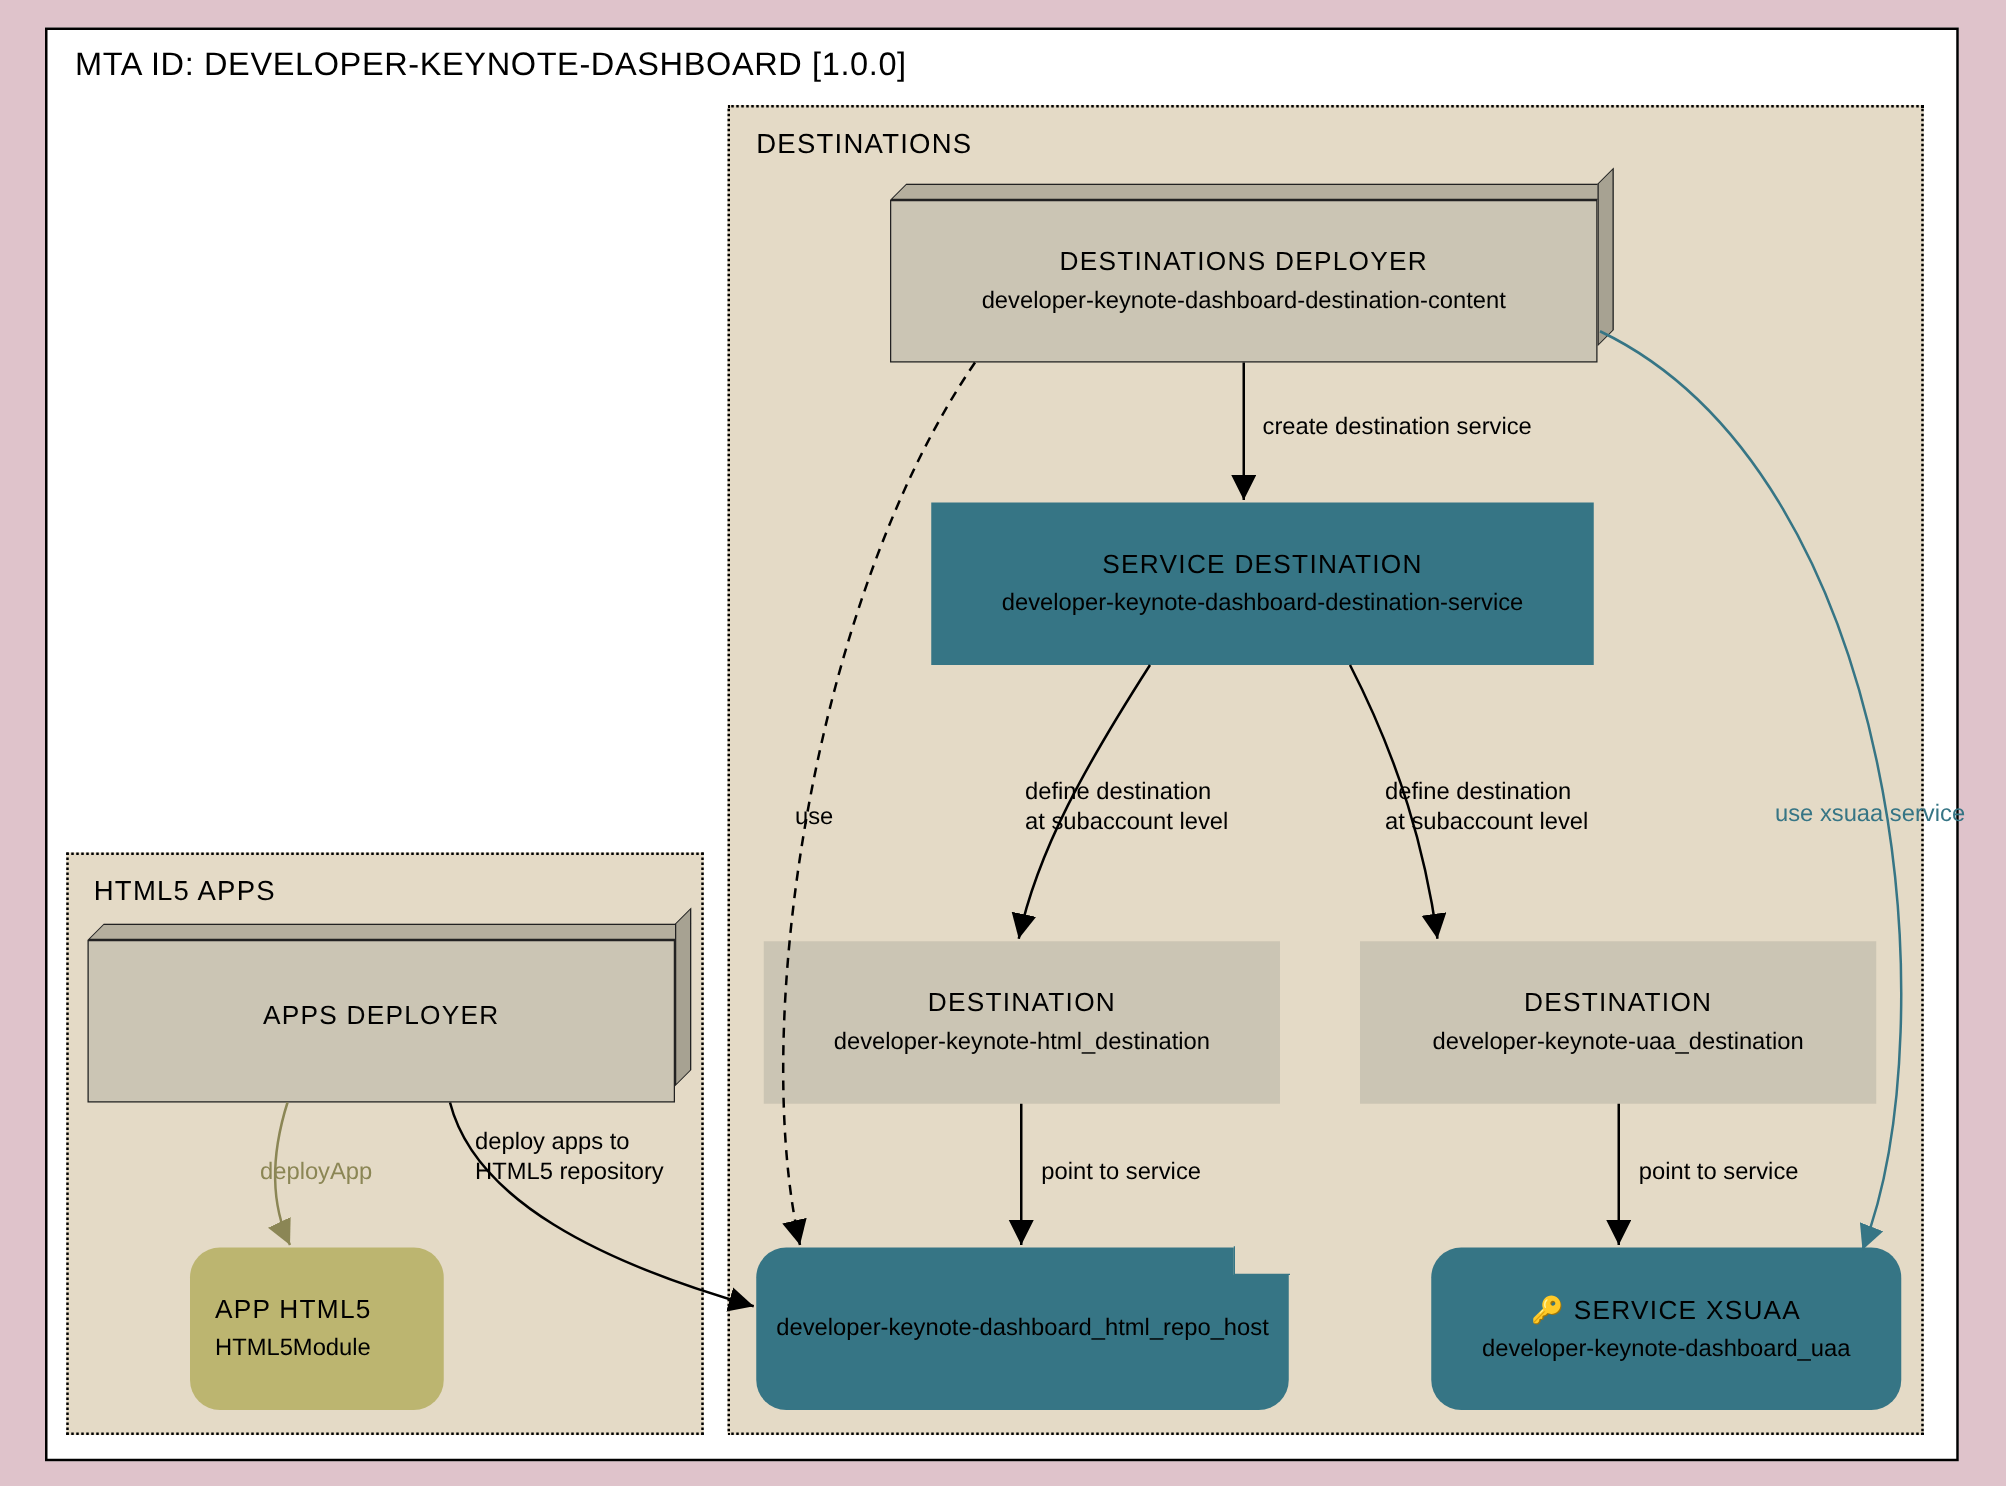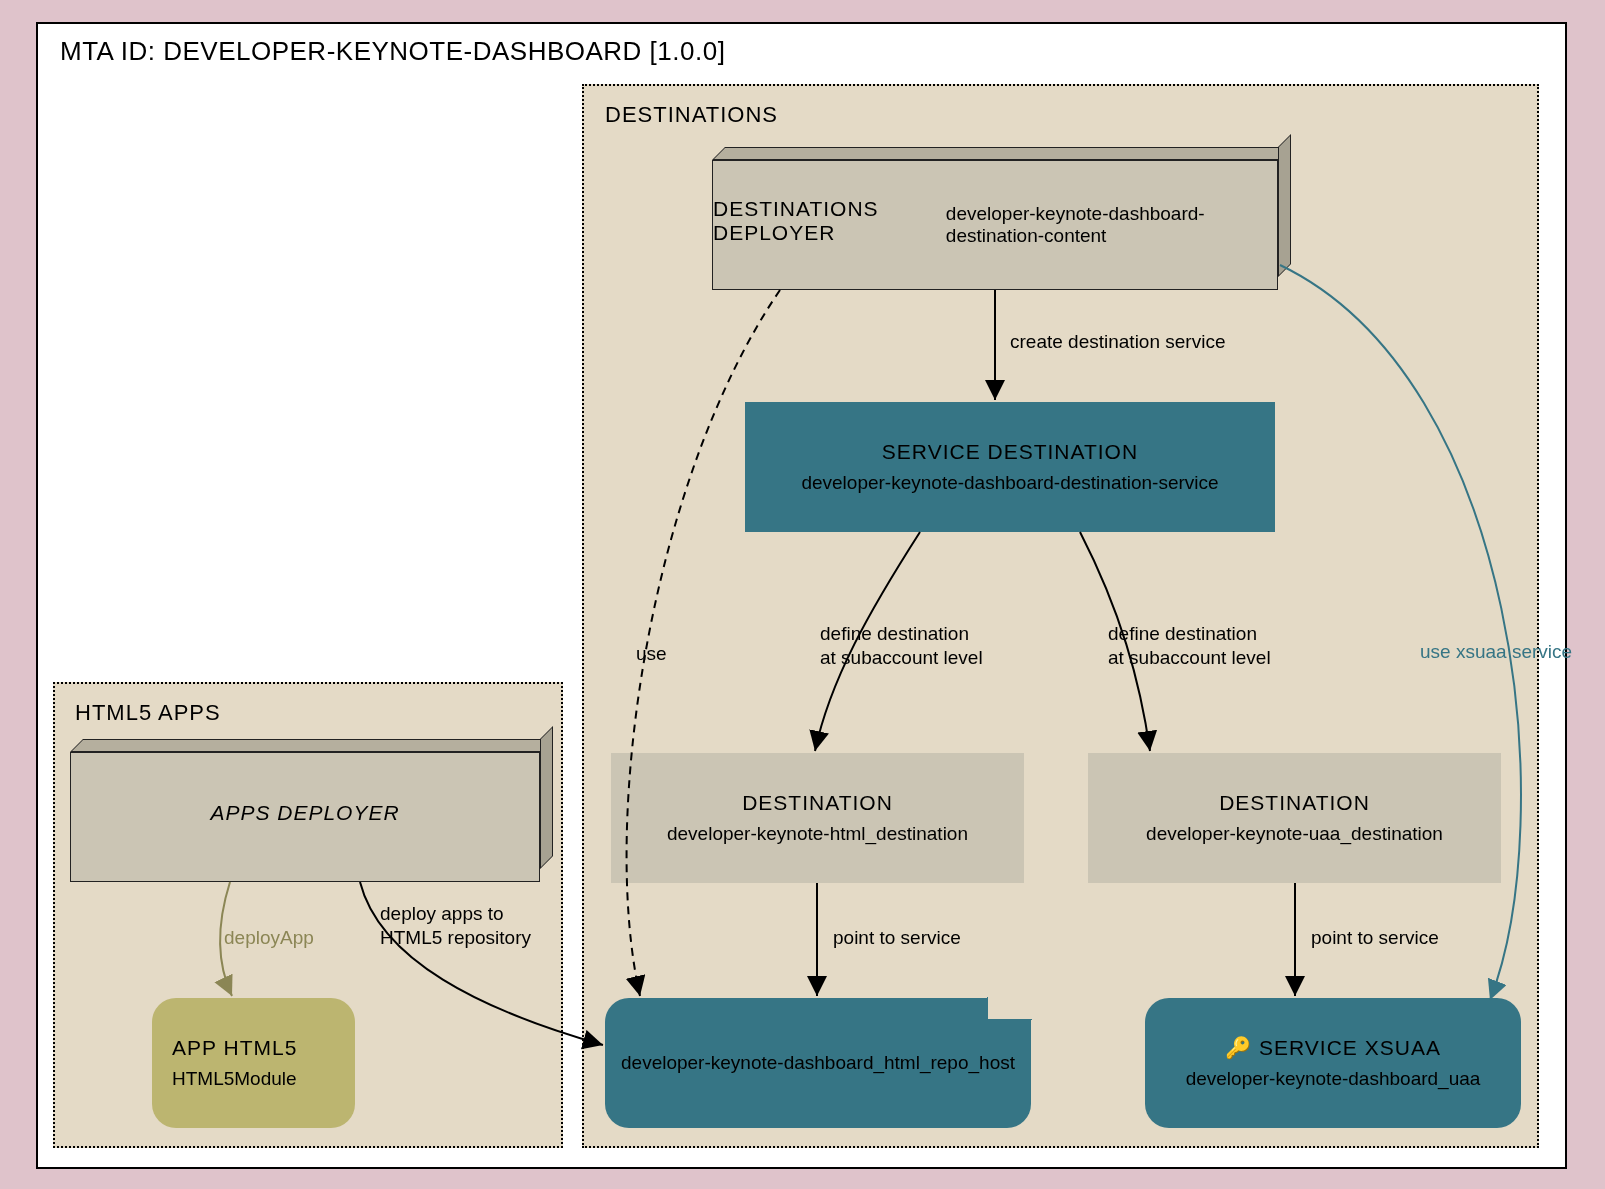--- a/index.html
+++ b/index.html
@@ -48,21 +48,21 @@
     position: absolute;
   }
   .box3d .front {
     position: absolute;
     left: 0;
     top: 0;
     background: #cbc5b4;
     border: 1.5px solid #222;
     box-sizing: border-box;
     display: flex;
-    flex-direction: row;
+    flex-direction: column;
     align-items: center;
     justify-content: center;
   }
   .box3d .top {
     position: absolute;
     background: #b5af9e;
     border: 1.5px solid #222;
     box-sizing: border-box;
     transform: skewX(-45deg);
     transform-origin: bottom left;
@@ -132,21 +132,21 @@
 <div class="canvas">
   <div class="frame"></div>
   <div class="title">MTA ID: DEVELOPER-KEYNOTE-DASHBOARD [1.0.0]</div>
 
   <div class="group" style="left:53px; top:682px; width:510px; height:466px;"></div>
   <div class="group-title" style="left:75px; top:700px;">HTML5 APPS</div>
 
   <div class="group" style="left:582px; top:84px; width:957px; height:1064px;"></div>
   <div class="group-title" style="left:605px; top:102px;">DESTINATIONS</div>
 
-  <div class="box3d" style="left:70px; top:752px; width:474px; height:130px;font-style:italic;">
+  <div class="box3d" style="left:70px; top:752px; width:474px; height:130px;">
     <div class="top" style="left:0; top:-13px; width:470px; height:13px;"></div>
     <div class="side" style="left:470px; top:-13px; width:13px; height:130px;"></div>
     <div class="front" style="width:470px; height:130px;">
       <div class="bt">APPS DEPLOYER</div>
     </div>
   </div>
 
   <div class="flatbox olive rounded" style="left:152px; top:998px; width:183px; height:130px; align-items:flex-start; padding-left:20px;text-align:center;">
     <div class="bt">APP HTML5</div>
     <div class="bs">HTML5Module</div>
@@ -211,21 +211,21 @@
 
     <path d="M 1080 532 C 1120 610, 1140 680, 1150 751" stroke="#000" stroke-width="2" fill="none" marker-end="url(#ah-black)"></path>
 
     <path d="M 817 883 L 817 996" stroke="#000" stroke-width="2" fill="none" marker-end="url(#ah-black)"></path>
 
     <path d="M 1295 883 L 1295 996" stroke="#000" stroke-width="2" fill="none" marker-end="url(#ah-black)"></path>
 
     <path d="M 1280 265 C 1520 380, 1560 820, 1490 1000" stroke="#367585" stroke-width="2" fill="none" marker-end="url(#ah-teal)"></path>
   </svg>
 
-  <div class="label" style="left:224px; top:926px; color:#8b8655;">deployApp</div>
+  <div class="label" style="left:208px; top:926px; color:#8b8655;">deployApp</div>
   <div class="label" style="left:380px; top:902px;">deploy apps to
 HTML5 repository</div>
   <div class="label" style="left:636px; top:642px;">use</div>
   <div class="label" style="left:1010px; top:330px;">create destination service</div>
   <div class="label" style="left:820px; top:622px;">define destination
 at subaccount level</div>
   <div class="label" style="left:1108px; top:622px;">define destination
 at subaccount level</div>
   <div class="label" style="left:833px; top:926px;">point to service</div>
   <div class="label" style="left:1311px; top:926px;">point to service</div>

